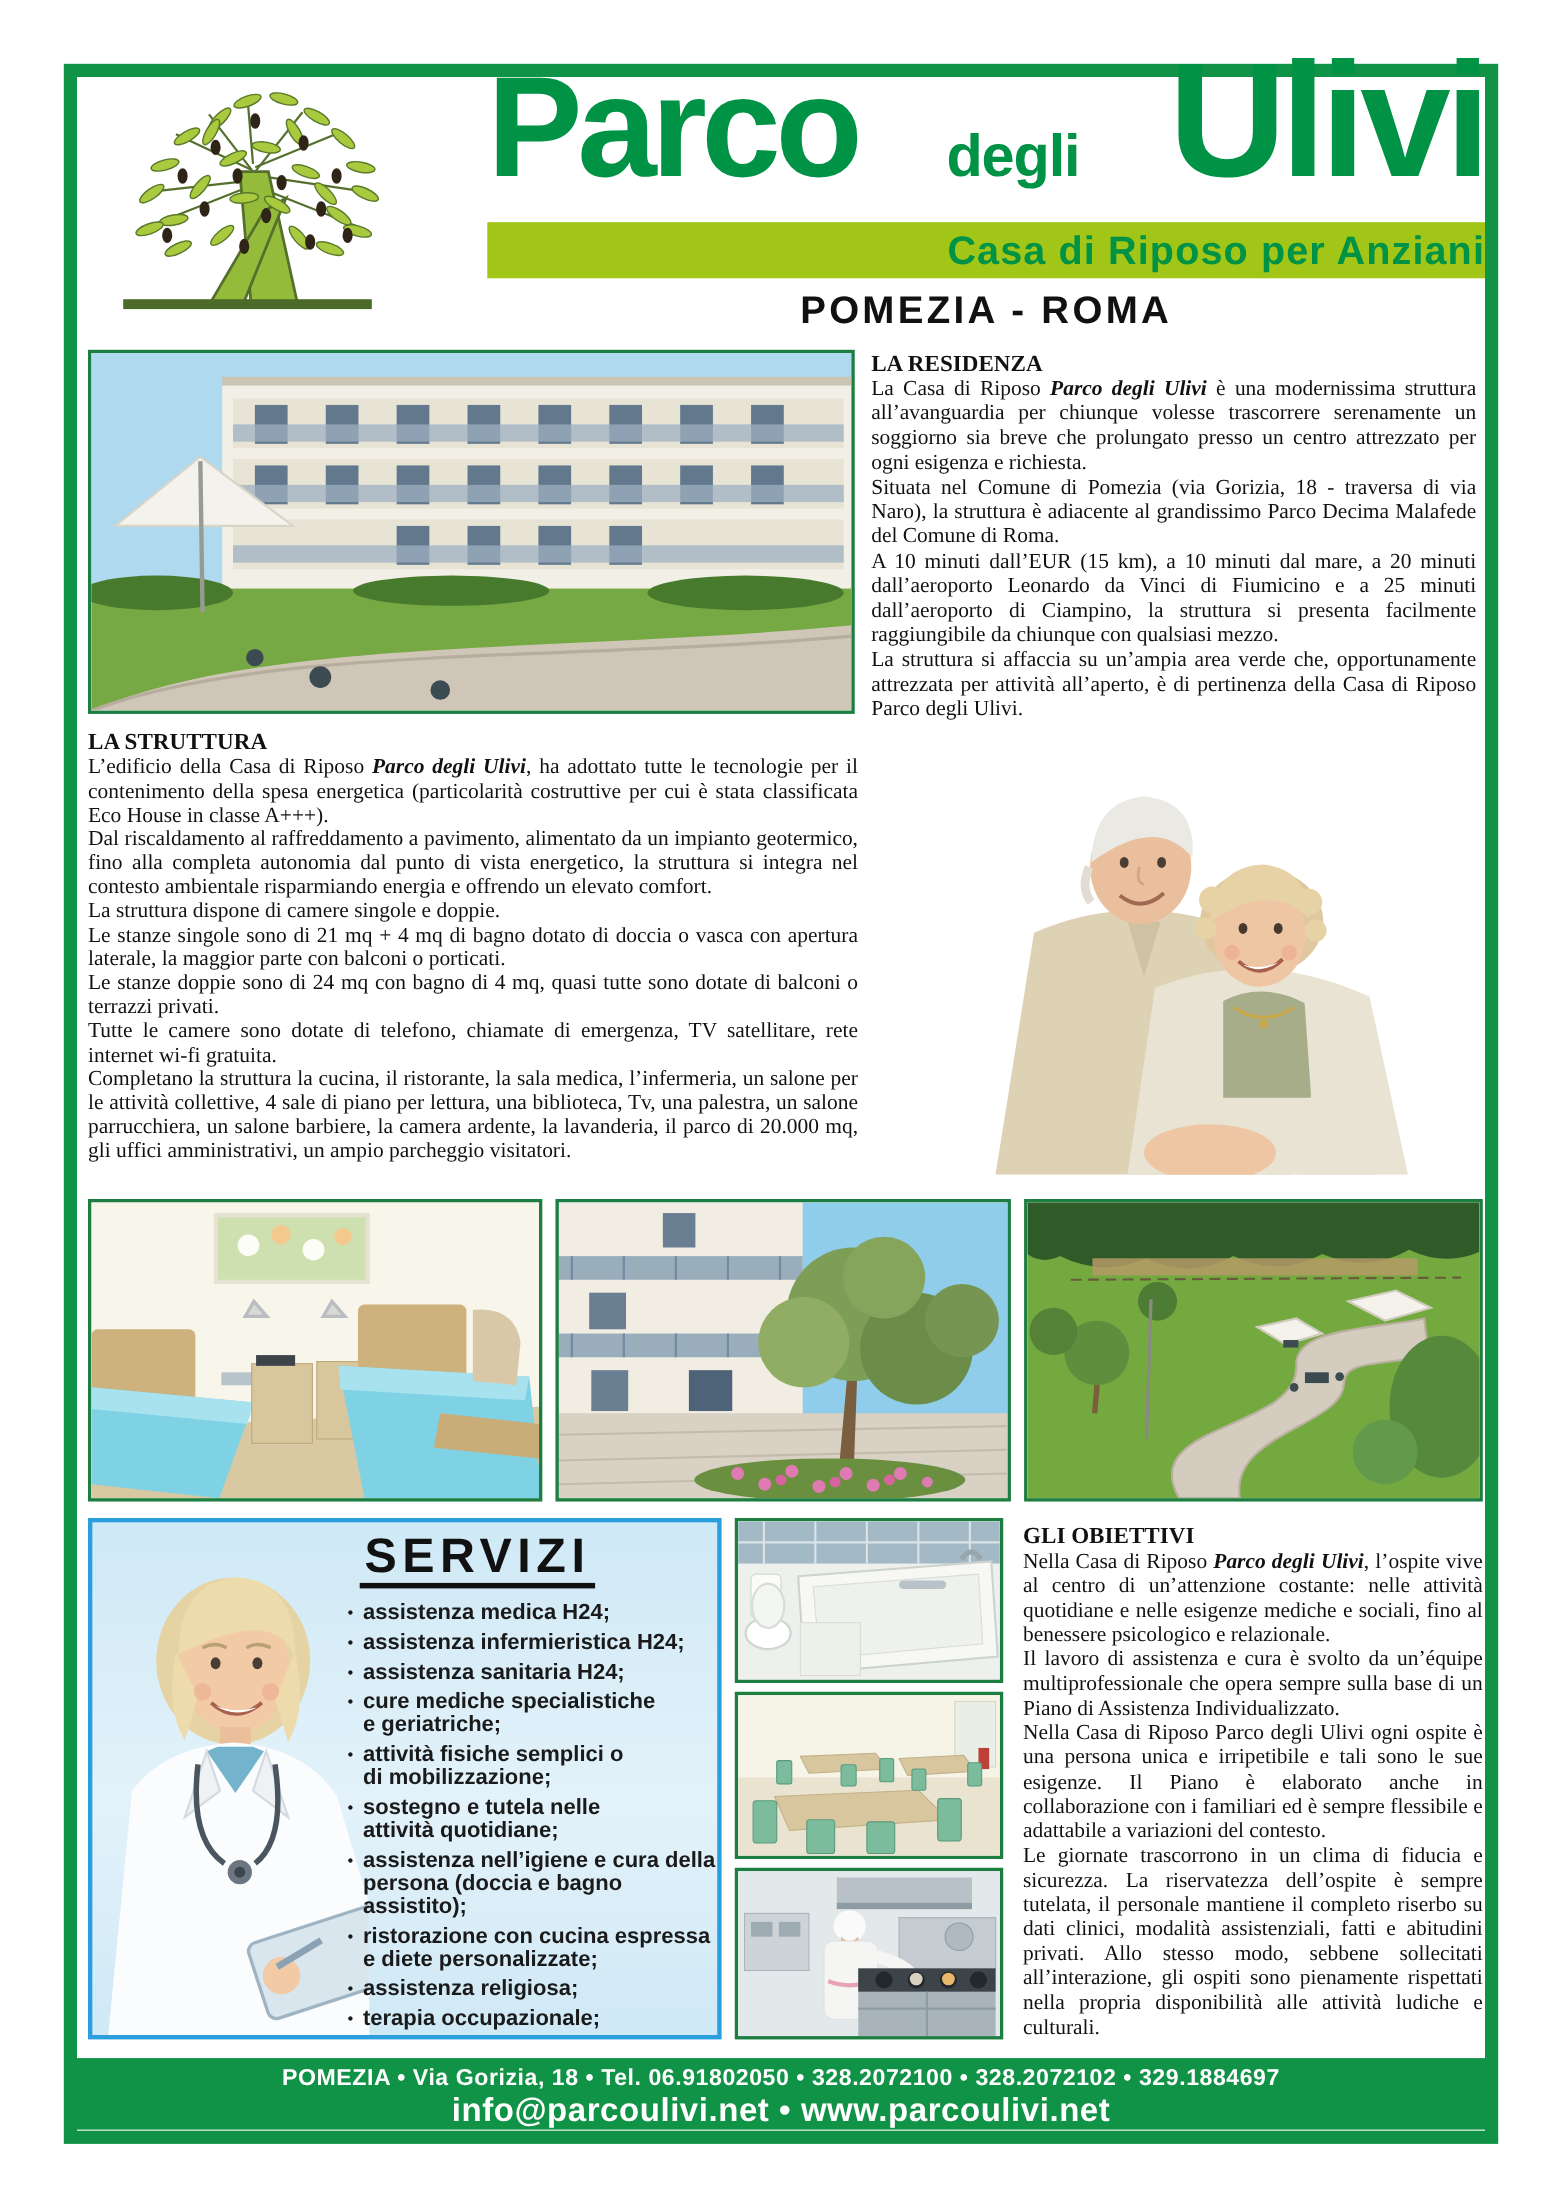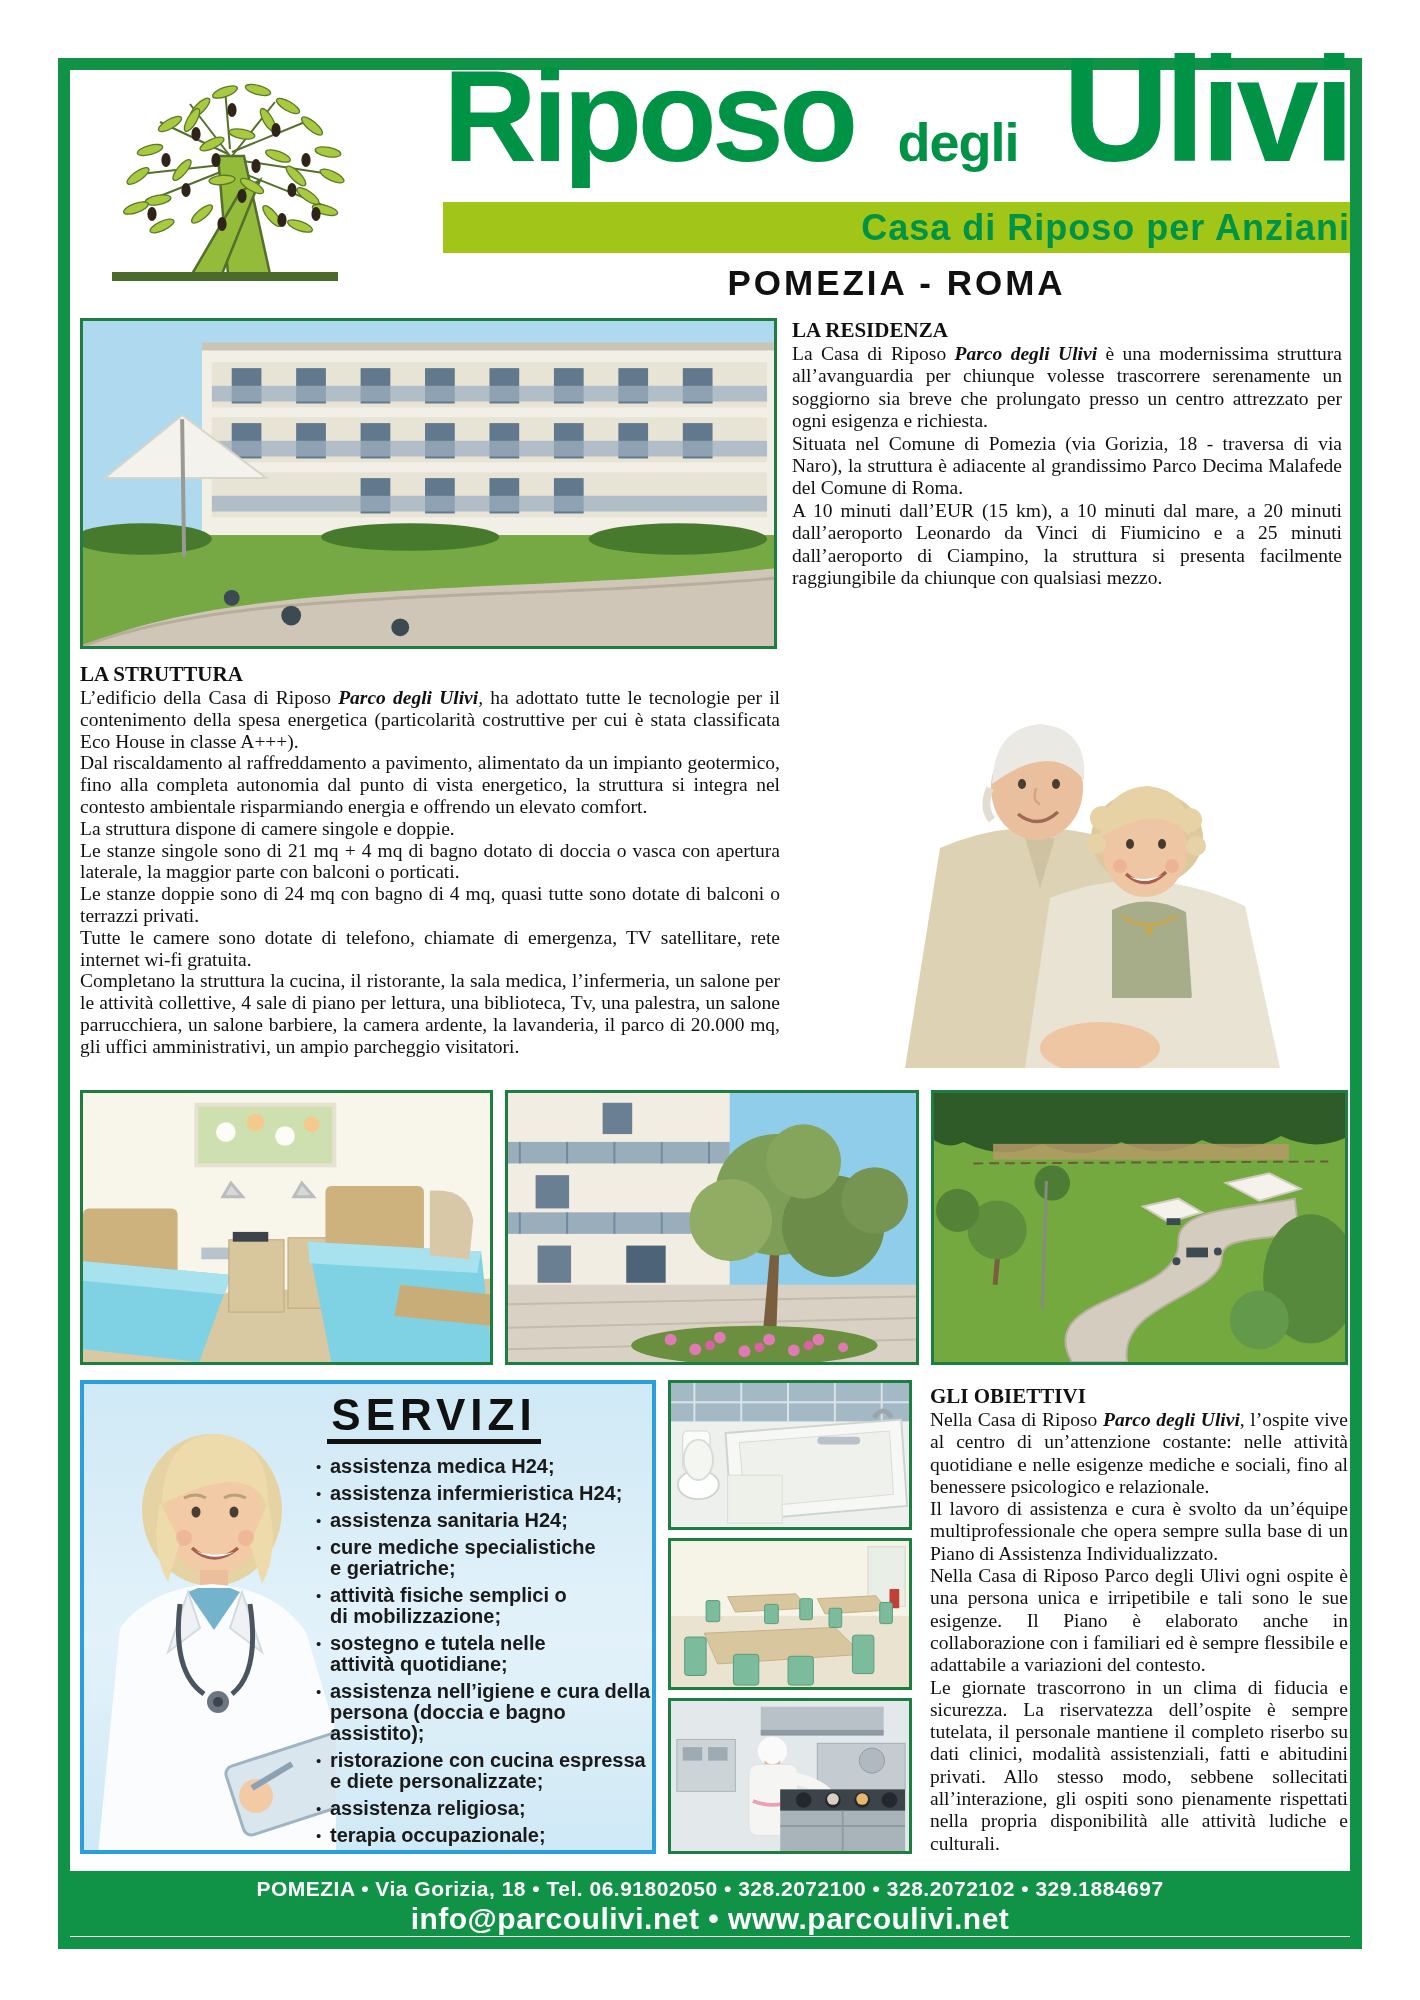--- a/index.html
+++ b/index.html
@@ -141,21 +141,21 @@
       <use href="#olive" x="192" y="126"></use>
     <use href="#olive" x="142" y="132"></use>
       <use href="#olive" x="52" y="150"></use>
       <use href="#olive" x="216" y="150"></use>
     <use href="#olive" x="122" y="160"></use>
       <use href="#olive" x="182" y="156"></use>
     <rect x="12" y="208" width="226" height="9" fill="#4c6b2b"></rect>
   </svg>
 
   <div class="title">
-    <span class="t1">Riposo</span>
+    <span class="t1">Parco</span>
     <span class="t2">degli</span>
     <span class="t3">Ulivi</span>
   </div>
   <div class="banner">
     <span>Casa di Riposo per Anziani</span>
   </div>
   <div class="location">POMEZIA - ROMA</div>
 
   <figure class="photo ph-building">
     <svg viewBox="0 0 697 331" preserveAspectRatio="none" aria-hidden="true">
@@ -211,20 +211,21 @@
       </g>
     </svg>
   </figure>
 
   <section class="txt sec-residenza">
     <h2>LA RESIDENZA</h2>
     <div class="paras">
         <p><span>La Casa di Riposo </span><span class="bi">Parco degli Ulivi</span><span> è una modernissima struttura all’avanguardia per chiunque volesse trascorrere serenamente un soggiorno sia breve che prolungato presso un centro attrezzato per ogni esigenza e richiesta.</span></p>
         <p><span>Situata nel Comune di Pomezia (via Gorizia, 18 - traversa di via Naro), la struttura è adiacente al grandissimo Parco Decima Malafede del Comune di Roma.</span></p>
         <p><span>A 10 minuti dall’EUR (15 km), a 10 minuti dal mare, a 20 minuti dall’aeroporto Leonardo da Vinci di Fiumicino e a 25 minuti dall’aeroporto di Ciampino, la struttura si presenta facilmente raggiungibile da chiunque con qualsiasi mezzo.</span></p>
+        <p><span>La struttura si affaccia su un’ampia area verde che, opportunamente attrezzata per attività all’aperto, è di pertinenza della Casa di Riposo Parco degli Ulivi.</span></p>
       </div>
   </section>
 
   <section class="txt sec-struttura">
     <h2>LA STRUTTURA</h2>
     <div class="paras">
         <p><span>L’edificio della Casa di Riposo </span><span class="bi">Parco degli Ulivi</span><span>, ha adottato tutte le tecnologie per il contenimento della spesa energetica (particolarità costruttive per cui è stata classificata Eco House in classe A+++).</span></p>
         <p><span>Dal riscaldamento al raffreddamento a pavimento, alimentato da un impianto geotermico, fino alla completa autonomia dal punto di vista energetico, la struttura si integra nel contesto ambientale risparmiando energia e offrendo un elevato comfort.</span></p>
         <p><span>La struttura dispone di camere singole e doppie.</span></p>
         <p><span>Le stanze singole sono di 21 mq + 4 mq di bagno dotato di doccia o vasca con apertura laterale, la maggior parte con balconi o porticati.</span></p>

